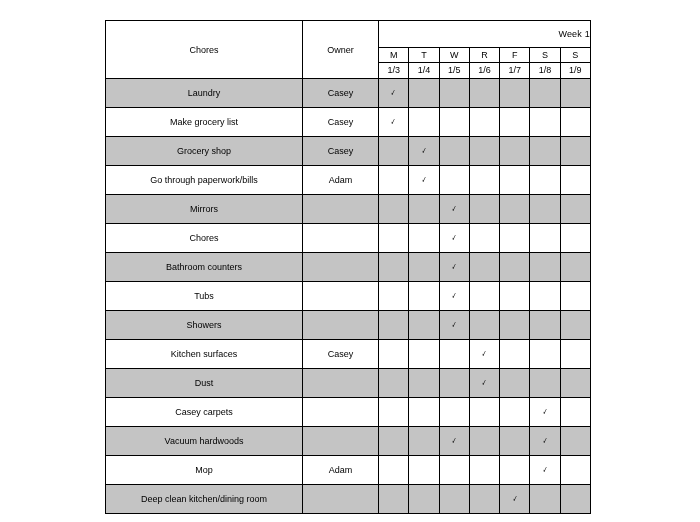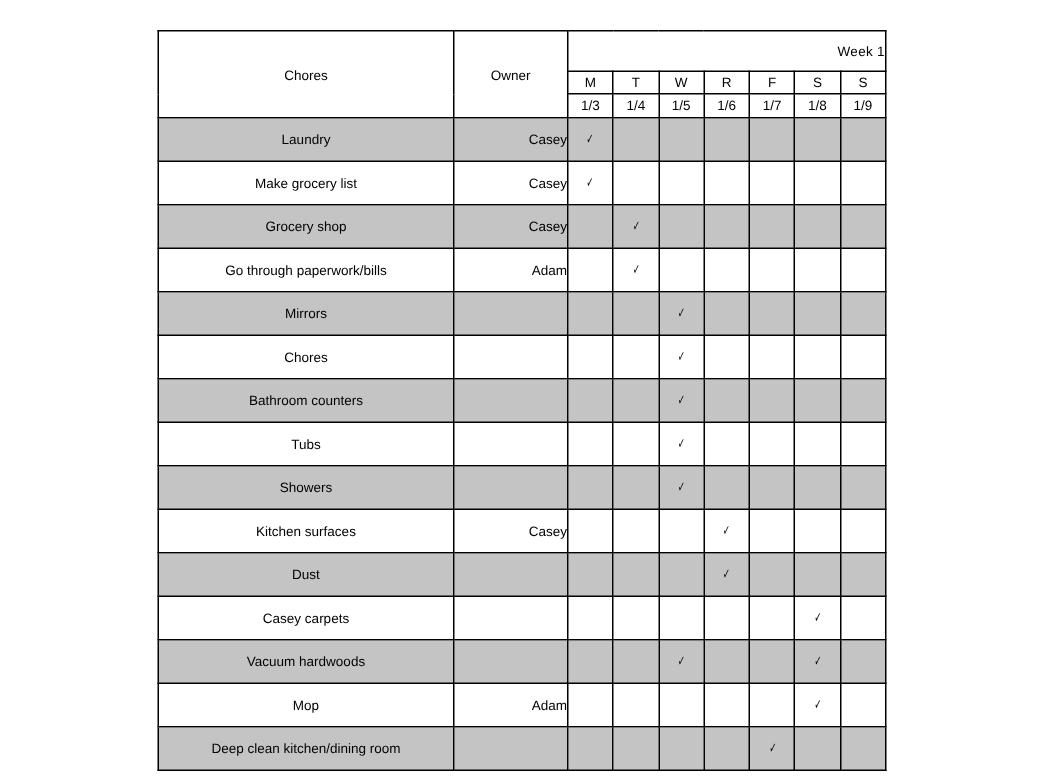--- a/index.html
+++ b/index.html
@@ -79,21 +79,21 @@
   
   tr.row-shaded > td { background-color: #c4c4c4; }
   tr.row-plain  > td { background-color: #ffffff; }
   td.cell-chore {
     text-align: center;
     padding-left: 6px;
     height: 28px;
     font-size: 9.5px;
   }
   td.cell-owner {
-    text-align: right;
+    text-align: center;
     padding-left: 6px;
     font-size: 9.5px;
   }
   td.cell-day {
     text-align: center;
   }
   .tick {
     display: inline-block;
     font-size: 10px;
     line-height: 10px;

